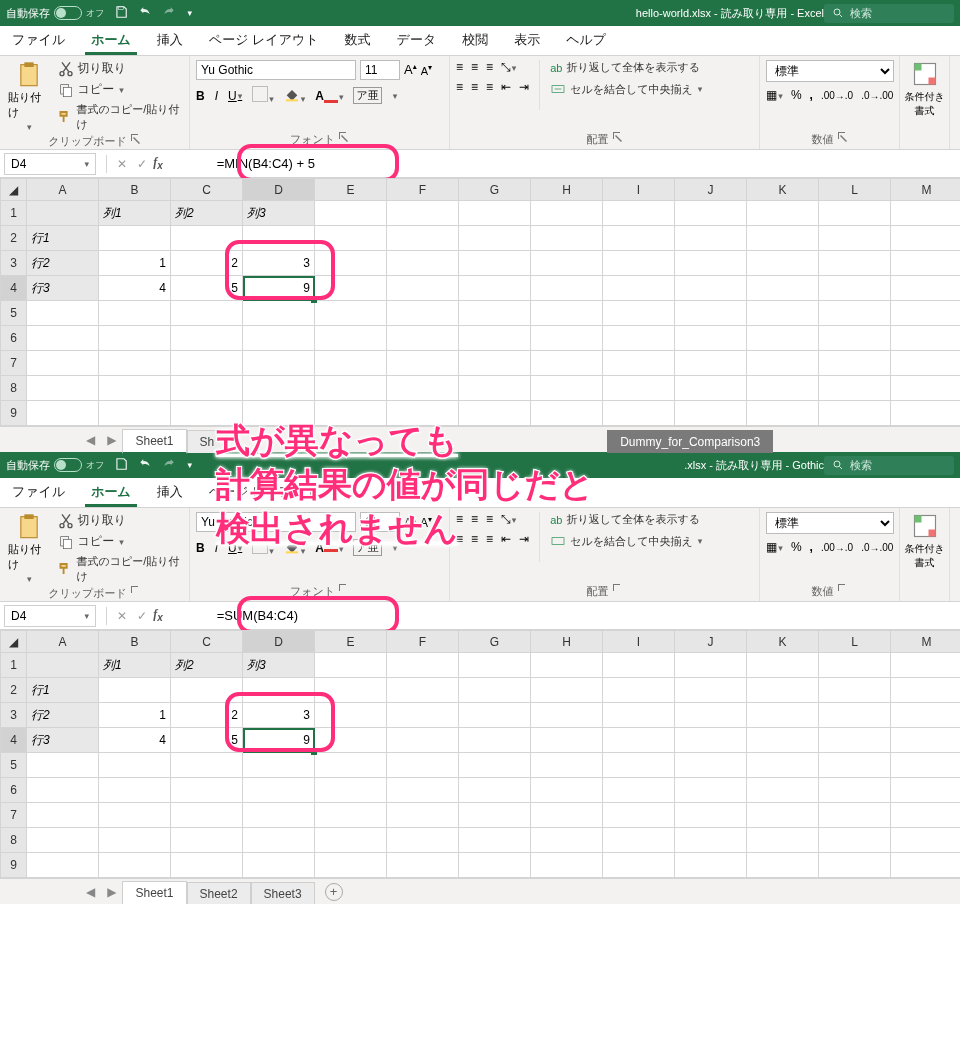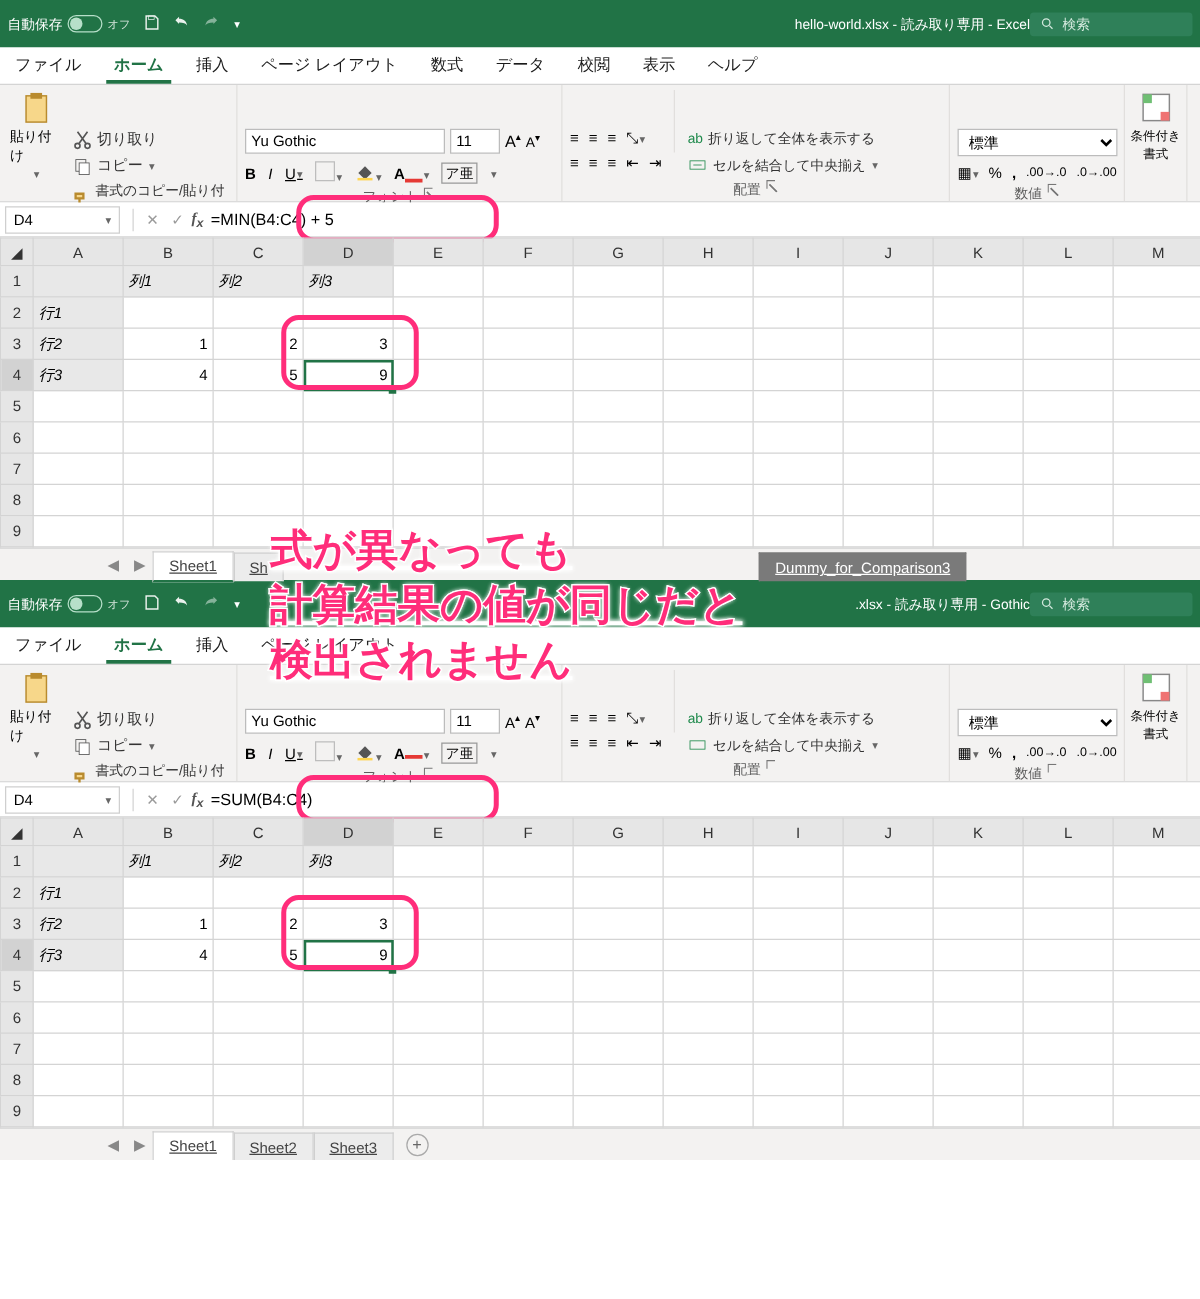--- a/index.html
+++ b/index.html
@@ -1,19 +1,19 @@
 <!DOCTYPE html>
 <html><head>
 <meta charset="utf-8">
 <style>
   * { box-sizing: border-box; margin: 0; padding: 0; font-family: "Yu Gothic", "Meiryo", sans-serif; }
   body { background: #fff; width: 960px; overflow: hidden; font-size: 12px; }
 
   
-  .titlebar { background: #217346; color: #fff; height: 38px; display: flex; align-items: center; padding: 0 6px; font-size: 11px; }
+  .titlebar { background: #217346; color: #fff; height: 26px; display: flex; align-items: center; padding: 0 6px; font-size: 11px; }
   .titlebar .autosave { display: flex; align-items: center; gap: 4px; }
   .titlebar .toggle { width: 28px; height: 14px; border: 1px solid #b7dfc9; border-radius: 8px; position: relative; }
   .titlebar .toggle::after { content:""; width:10px; height:10px; border-radius:50%; background:#b7dfc9; position:absolute; top:1px; left:1px; }
   .qat { display:flex; gap:10px; margin-left:10px; align-items:center; }
   .qat svg { width:14px; height:14px; fill:#fff; opacity:.9; }
   .titlecenter { flex:1; text-align:right; }
   .searchbox { display:flex; align-items:center; background:#2f8059; border-radius:3px; padding:2px 8px; min-width:130px; gap:6px; color:#d5eadf; }
   .searchbox svg { width:12px; height:12px; fill:#d5eadf; }
 
   
@@ -27,40 +27,40 @@
   .group-label { text-align:center; font-size:11px; color:#5d5d5d; padding-top:2px; display:flex; align-items:flex-start; justify-content:center; gap:4px;}
   .group-body { display:flex; gap:6px; align-items:flex-start; }
   .icon { width:16px; height:16px; }
   .rtxt { font-size:12px; color:#333; }
   .small { font-size:11px; }
   svg.icon { fill:#555; }
   .dlauncher { width:10px; height:10px; }
   select, input.editbox { font-size:12px; padding:2px 4px; border:1px solid #bcbcbc; background:#fff; }
   .fontbox { width:160px; }
   .sizebox { width:40px; }
-  .col { display:flex; flex-direction:column; gap:4px;margin-top:31px; }
+  .col { display:flex; flex-direction:column; gap:4px; }
   .row { display:flex; align-items:center; gap:4px; }
   .sq { width:16px;height:16px; border:1px solid #bdbdbd; display:inline-block;}
   .boldI { font-weight:700;}
   .italI { font-style:italic;}
   .uI { text-decoration:underline;}
   .chev { font-size:9px; color:#666; margin-left:1px;}
   .abtn { display:flex; align-items:center;}
 
   
   .paste { display:flex; flex-direction:column; align-items:center; font-size:11px; gap:2px; padding:0 2px;}
   .paste svg { width:28px; height:28px; }
 
   
   .fxbar { display:flex; align-items:center; height:28px; border-bottom:1px solid #d4d4d4; background:#fff; }
   .namebox { width:92px; border:1px solid #cfcfcf; margin:0 6px 0 4px; display:flex; align-items:center; padding:3px 6px; font-size:12px; justify-content:space-between;}
   .fxsep { height:18px; width:1px; background:#d4d4d4; margin:0 4px;}
   .fxicons { display:flex; gap:10px; color:#9a9a9a; padding:0 6px; }
   .fxlabel { font-style:italic; font-weight:600; font-family: "Times New Roman", serif; margin-right:6px; color:#555;}
-  .formula { font-size:13px; color:#000; }
+  .formula { font-size:13px; color:#000;margin-left:48px; }
 
   
   .pinkbox { position:absolute; border:4px solid #ff2d7a; border-radius:14px; pointer-events:none; }
 
   
   .sheetwrap { position:relative; }
   .grid { border-collapse:collapse; table-layout:fixed; width: 960px; }
   .grid th, .grid td { border:1px solid #d4d4d4; height:25px; font-size:12px; padding:0 4px; white-space:nowrap; }
   .grid thead th { background:#e6e6e6; font-weight:400; color:#333; text-align:center; height:22px;}
   .grid thead th.corner { background:#e6e6e6; width:26px;}
@@ -68,21 +68,21 @@
   .hl-col-hdr { background:#d2d2d2 !important; }
   .hl-row-hdr { background:#d2d2d2 !important; }
   .colhdr { width:72px; }
   .shadeA { background:#e8e8e8;font-style:italic; }
   .selcell { outline:2px solid #217346; outline-offset:-2px; position:relative; }
   .selcell::after { content:""; width:6px; height:6px; background:#217346; position:absolute; right:-3px; bottom:-3px;}
   .num { text-align:right; }
 
   
   .tabs { display:flex; align-items:center; background:#f3f2f1; height:26px; border-top:1px solid #d4d4d4; padding-left:80px; gap:0; font-size:12px;}
-  .tab { padding:4px 12px; border:1px solid #cfcfcf; border-bottom:none; background:#ececec; color:#444; margin-top:4px;text-decoration:underline;}
+  .tab { padding:4px 12px; border:1px solid #cfcfcf; border-bottom:none; background:#ececec; color:#444; margin-top:4px;}
   .tab.active { background:#fff; border-bottom:2px solid #217346; font-weight:500;}
   .tab.long { background:#7a7a7a; color:#fff; border-color:#7a7a7a;}
   .navbtn { padding:0 6px; color:#888;}
   .plus { margin-left:10px; color:#666; width:18px;height:18px; border:1px solid #aaa; border-radius:50%; text-align:center; line-height:16px; font-size:13px;}
 
   
   .annotation {
     position:absolute; font-size:34px; font-weight:800; line-height:1.3;
     color:#ff2d7a;
     -webkit-text-stroke: 2px #fff;

